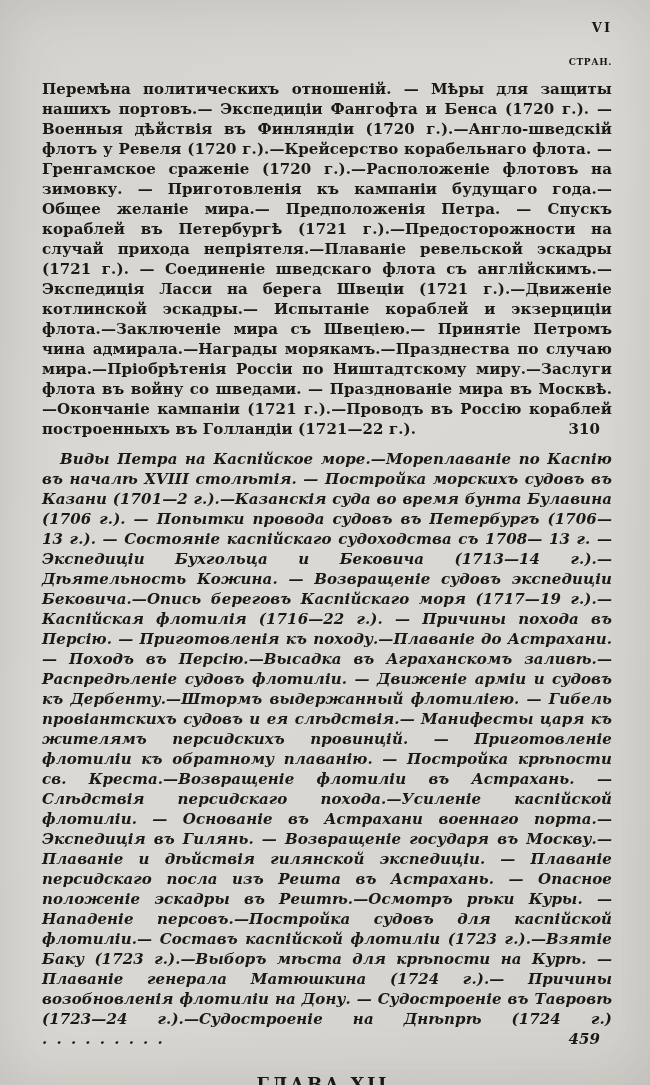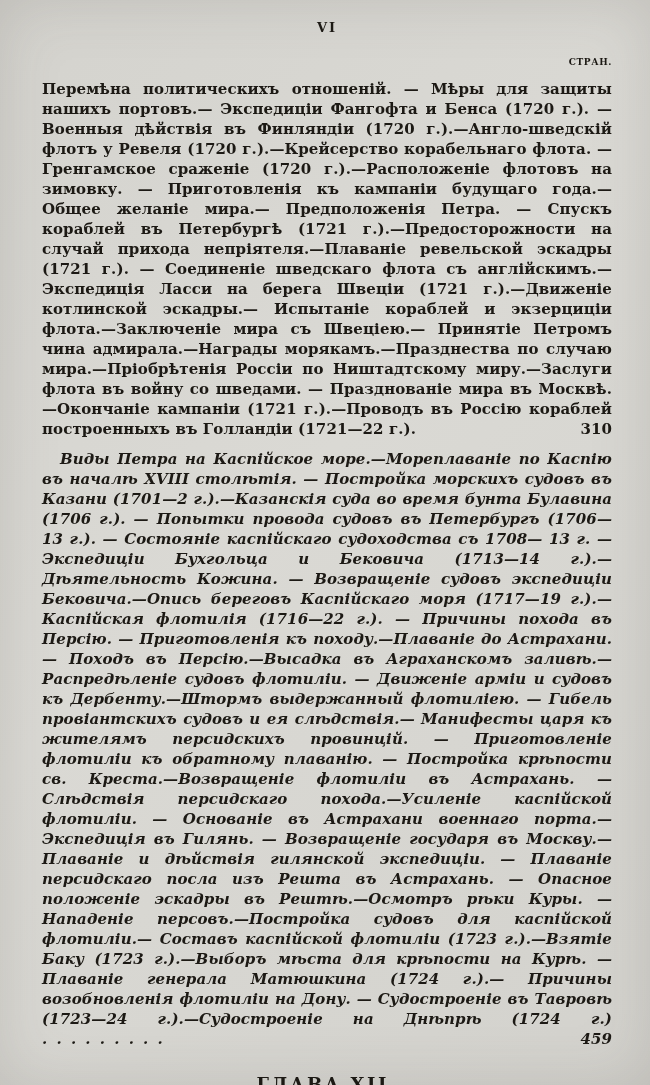--- a/index.html
+++ b/index.html
@@ -17,21 +17,21 @@
   .page {
     position: relative;
     box-sizing: border-box;
     width: 650px;
     height: 1085px;
     padding: 20px 38px 0 42px;
     background: linear-gradient(135deg, #d4d3ce 0%, #dad9d4 45%, #d3d2cd 100%);
     box-shadow: inset 0 0 60px rgba(90,85,75,0.18);
   }
   .folio {
-    text-align: center;
+    text-align: right;
     font-size: 13px;
     font-weight: bold;
     letter-spacing: 2px;
   }
   .stran {
     text-align: right;
     font-size: 9px;
     font-weight: bold;
     letter-spacing: 0.6px;
     margin-top: 22px;
@@ -44,21 +44,21 @@
     font-weight: bold;
     line-height: 20px;
     letter-spacing: 0.1px;
   }
   .para.indent {
     text-indent: 18px;
     font-style: italic;
   }
   .pageref {
     position: absolute;
-    right: 0;
+    right: 12px;
     bottom: 0;
     font-weight: bold;
   }
   .leader {
     letter-spacing: 2px;
     white-space: nowrap;
   }
   h2.chapter {
     margin: 24px 0 0 0;
     text-align: center;

